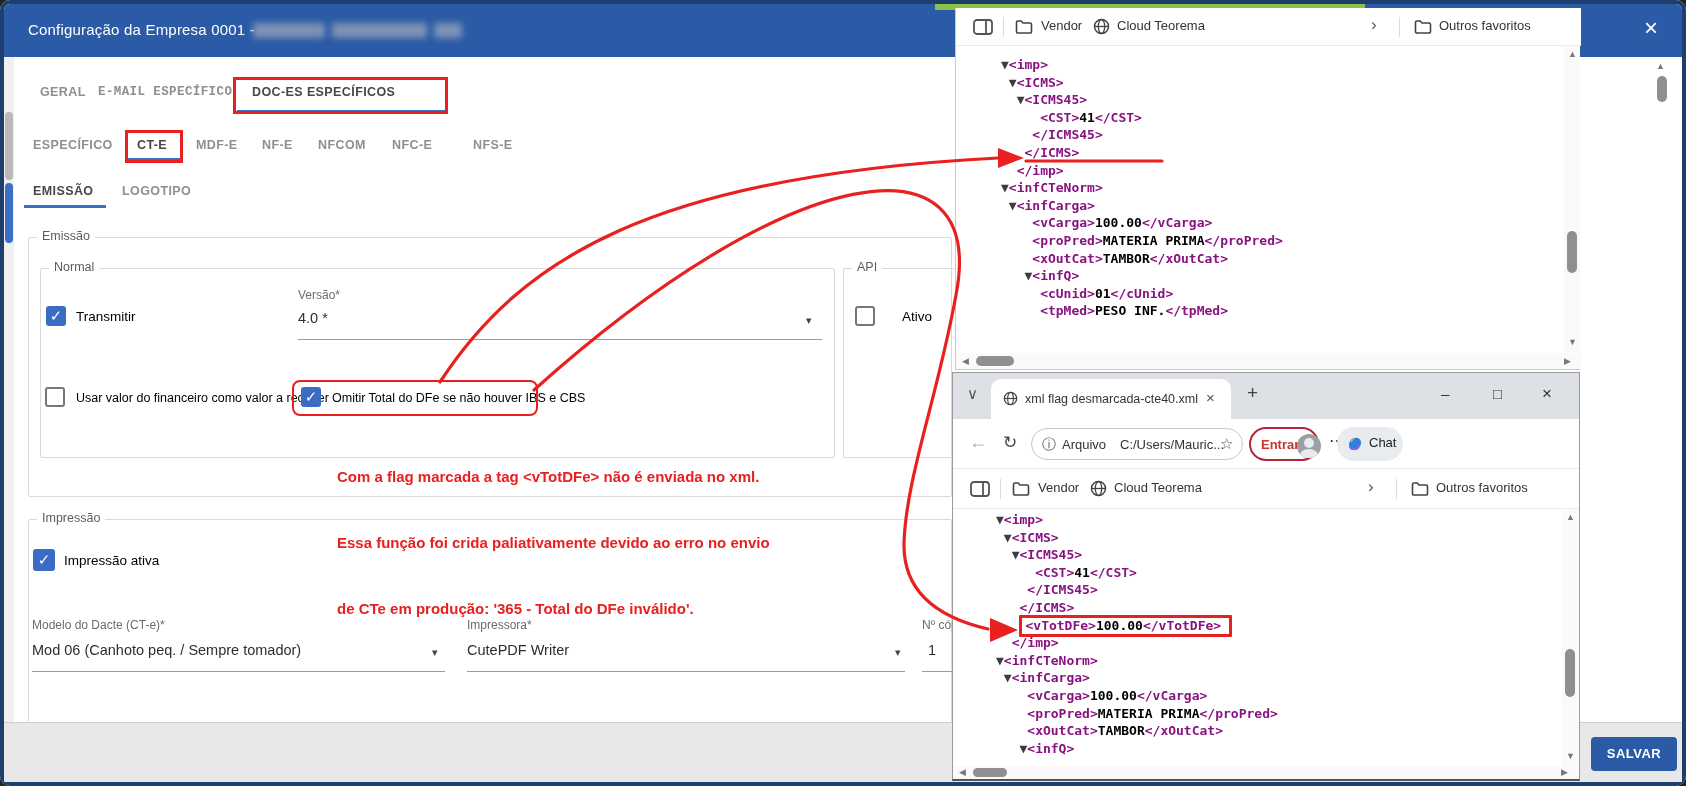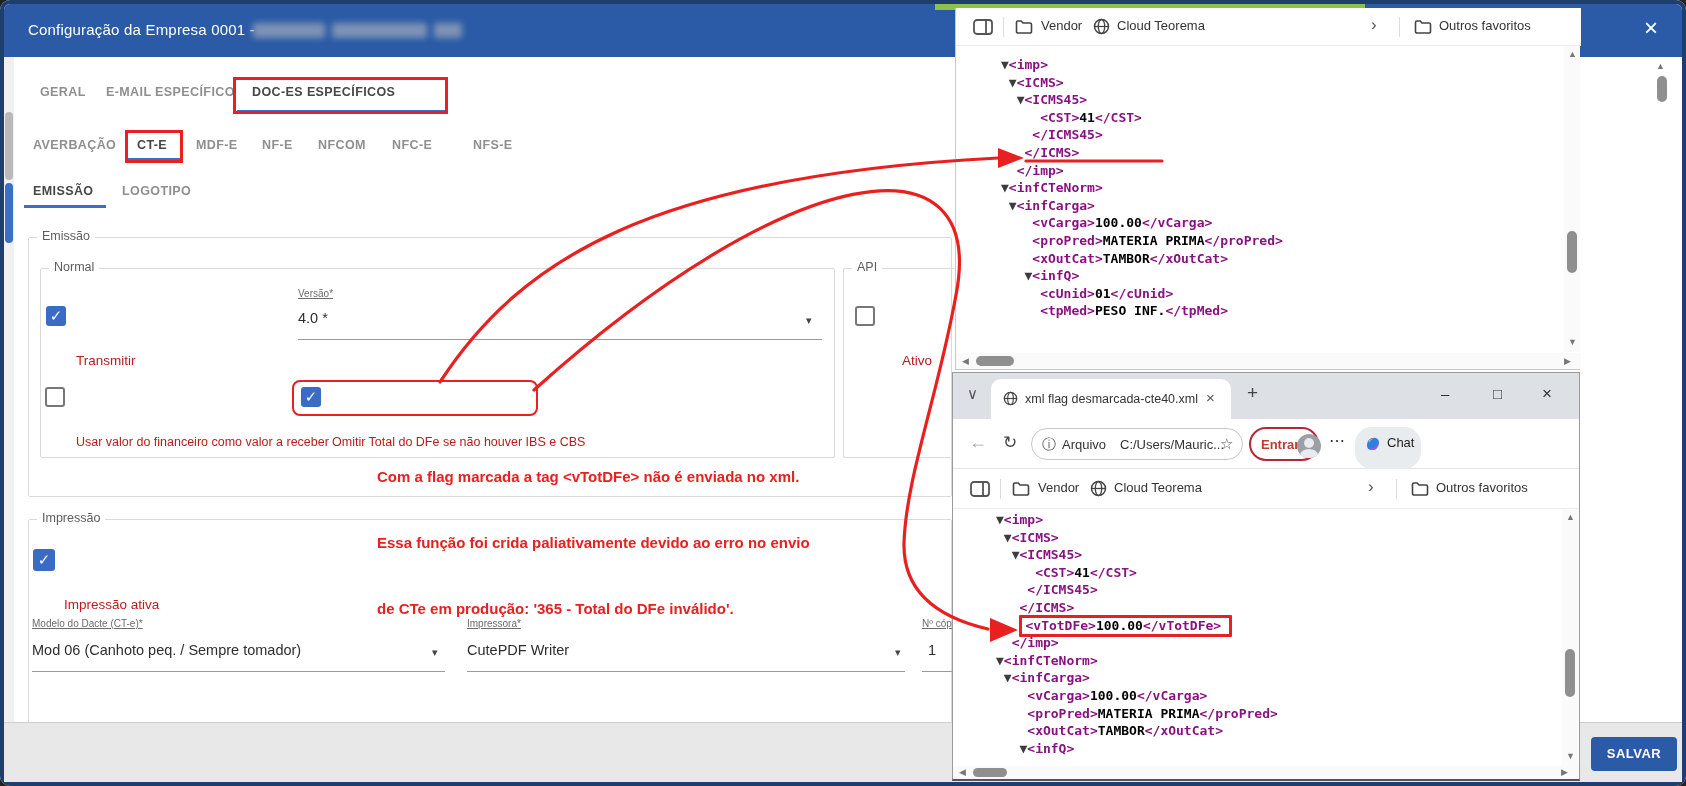--- a/index.html
+++ b/index.html
@@ -18,22 +18,22 @@
   .dlg-close{left:1644px;top:16px;color:#fff;font-size:24px;line-height:24px;cursor:pointer;}
   .tab{font-size:12.5px;font-weight:700;letter-spacing:.4px;color:#8f8f8f;}
   .tab.active{color:#474747;}
   .blue-line{background:#3b6ec5;}
   .redbox{border:3px solid #e8201f;}
   .legendbox{border:1px solid #dadada;border-radius:2px;}
   .legend{position:absolute;top:-9px;left:8px;background:#fff;padding:0 5px;font-size:12.5px;color:#5d5d5d;}
   .cb{width:20px;height:20px;border-radius:3px;}
   .cb.checked{background:#3a6bc5;color:#fff;text-align:center;font-size:15px;line-height:20px;}
   .cb.un{background:#fff;border:2px solid #777;}
-  .cblabel{font-size:12.5px;color:#b91c1c;margin-top:44px;}
-  .flabel{font-size:10px;color:#6b6b6b;text-decoration:underline;}
+  .cblabel{font-size:12.5px;color:#000000;}
+  .flabel{font-size:12px;color:#6b6b6b;}
   .fvalue{font-size:14.5px;color:#2e2e2e;}
   .funder{height:1px;background:#9a9a9a;}
   .dd{font-size:11px;color:#444;}
   .annot{font-size:15px;font-weight:700;color:#e8201f;line-height:22px;white-space:pre;}
   .footer{left:4px;top:722px;width:1678px;height:60px;background:#e8e8e8;border-top:1px solid #cfcfcf;}
   .savebtn{left:1591px;top:737px;width:86px;height:34px;background:#2b5aa7;border-radius:4px;color:#fff;
     font-size:13px;font-weight:700;letter-spacing:.5px;text-align:center;line-height:34px;cursor:pointer;}
   .scroll-thumb{background:#8f8f8f;border-radius:5px;}
   .tri{color:#777;font-size:9px;line-height:9px;}
   
@@ -65,26 +65,26 @@
   <div class="abs blurblock" style="left:253px;top:23px;width:72px;height:15px;"></div>
   <div class="abs blurblock" style="left:332px;top:23px;width:95px;height:15px;"></div>
   <div class="abs blurblock" style="left:434px;top:23px;width:28px;height:15px;"></div>
   <div class="abs dlg-close">×</div>
 
   <div class="abs" style="left:4px;top:57px;width:10px;height:665px;background:#f0f0f0;"></div>
   <div class="abs" style="left:5px;top:112px;width:8px;height:68px;background:#b9b9b9;border-radius:4px;"></div>
   <div class="abs" style="left:5px;top:183px;width:8px;height:60px;background:#3b6ec5;border-radius:4px;"></div>
 
   <div class="abs tab" style="left:40px;top:85px;">GERAL</div>
-  <div class="abs tab" style="left:106px;top:85px;">E-MAIL ESPECÍFICO</div>
+  <div class="abs tab" style="left:98px;top:85px;font-family:Liberation Mono, monospace;">E-MAIL ESPECÍFICO</div>
   <div class="abs tab active" style="left:252px;top:85px;">DOC-ES ESPECÍFICOS</div>
   <div class="abs blue-line" style="left:237px;top:110px;width:210px;height:4px;"></div>
   <div class="abs redbox" style="left:233px;top:77px;width:215px;height:37px;"></div>
 
-  <div class="abs tab" style="left:33px;top:138px;">AVERBAÇÃO</div>
+  <div class="abs tab" style="left:33px;top:138px;">ESPECÍFICO</div>
   <div class="abs tab active" style="left:137px;top:138px;">CT-E</div>
   <div class="abs tab" style="left:196px;top:138px;">MDF-E</div>
   <div class="abs tab" style="left:262px;top:138px;">NF-E</div>
   <div class="abs tab" style="left:318px;top:138px;">NFCOM</div>
   <div class="abs tab" style="left:392px;top:138px;">NFC-E</div>
   <div class="abs tab" style="left:457px;top:138px;padding-left:16px;">NFS-E</div>
   <div class="abs blue-line" style="left:128px;top:158px;width:53px;height:3px;"></div>
   <div class="abs redbox" style="left:125px;top:130px;width:58px;height:33px;"></div>
 
   <div class="abs tab active" style="left:33px;top:184px;">EMISSÃO</div>
@@ -113,21 +113,21 @@
 
   <div class="abs cb un" style="left:855px;top:306px;"></div>
   <div class="abs cblabel" style="left:902px;top:309px;font-size:13.5px;">Ativo</div>
 
   <div class="abs cb un" style="left:45px;top:387px;"></div>
   <div class="abs cblabel" style="left:76px;top:391px;">Usar valor do financeiro como valor a receber</div>
   <div class="abs cb checked" style="left:301px;top:387px;"><span>✓</span></div>
   <div class="abs cblabel" style="left:332px;top:391px;">Omitir Total do DFe se não houver IBS e CBS</div>
   <div class="abs redbox" style="left:292px;top:380px;width:246px;height:36px;border-radius:8px;border-width:2.5px;"></div>
 
-  <div class="abs annot" style="left:337px;top:422px;margin-left:40px;">
+  <div class="abs annot" style="left:337px;top:422px;">
     <div>Com a flag marcada a tag &lt;vTotDFe&gt; não é enviada no xml.</div>
     <div>Essa função foi crida paliativamente devido ao erro no envio</div>
     <div>de CTe em produção: '365 - Total do DFe inválido'.</div>
   </div>
 
   <div class="abs legendbox" style="left:28px;top:519px;width:924px;height:236px;">
     <span class="legend">Impressão</span>
   </div>
   <div class="abs cb checked" style="left:33px;top:549px;width:22px;height:22px;line-height:22px;"><span>✓</span></div>
   <div class="abs cblabel" style="left:64px;top:553px;font-size:13.5px;">Impressão ativa</div>
@@ -249,21 +249,21 @@
         <span class="abs" style="left:188px;top:6px;font-size:15px;color:#555;">☆</span>
       </div>
       <div class="abs entrar" style="left:296px;top:8px;width:70px;height:34px;">
         <span class="abs" style="left:10px;top:8px;font-weight:600;">Entrar</span>
         <span class="abs" style="left:46px;top:5px;width:24px;height:24px;border-radius:50%;background:#9aa0a6;overflow:hidden;">
           <span class="abs" style="left:7px;top:4px;width:10px;height:10px;border-radius:50%;background:#e8eaed;"></span>
           <span class="abs" style="left:3px;top:15px;width:18px;height:12px;border-radius:50%;background:#e8eaed;"></span>
         </span>
       </div>
       <span class="abs" style="left:376px;top:12px;font-size:16px;color:#333;">⋯</span>
-      <div class="abs chatbtn" style="left:402px;top:8px;width:66px;height:42px;">
+      <div class="abs chatbtn" style="left:384px;top:8px;width:66px;height:34px;">
         <span class="abs" style="left:9px;top:8px;">
           <svg width="18" height="18" viewBox="0 0 24 24">
               <path d="M4 14c0-6.5 4-10.5 9.5-10.5 4 0 7 3 6.5 7.5-.6 5.5-4.5 9-9.5 9C6.5 20 4 18 4 14z" fill="#2f7fe0"></path>
               <path d="M8 17.5c4.5 1 8.5-1.5 9.3-6.5 1.2 1.8 1 5-1 7.3-2.2 2.6-6.3 2.2-8.3-.8z" fill="#9b59e8"></path>
               <path d="M6 9c1-3 4-4.8 7-4.4-2.5.6-4.5 2.4-5.2 4.9z" fill="#f6b73c"></path>
             </svg>
         </span>
         <span class="abs" style="left:32px;top:8px;">Chat</span>
       </div>
     </div>

